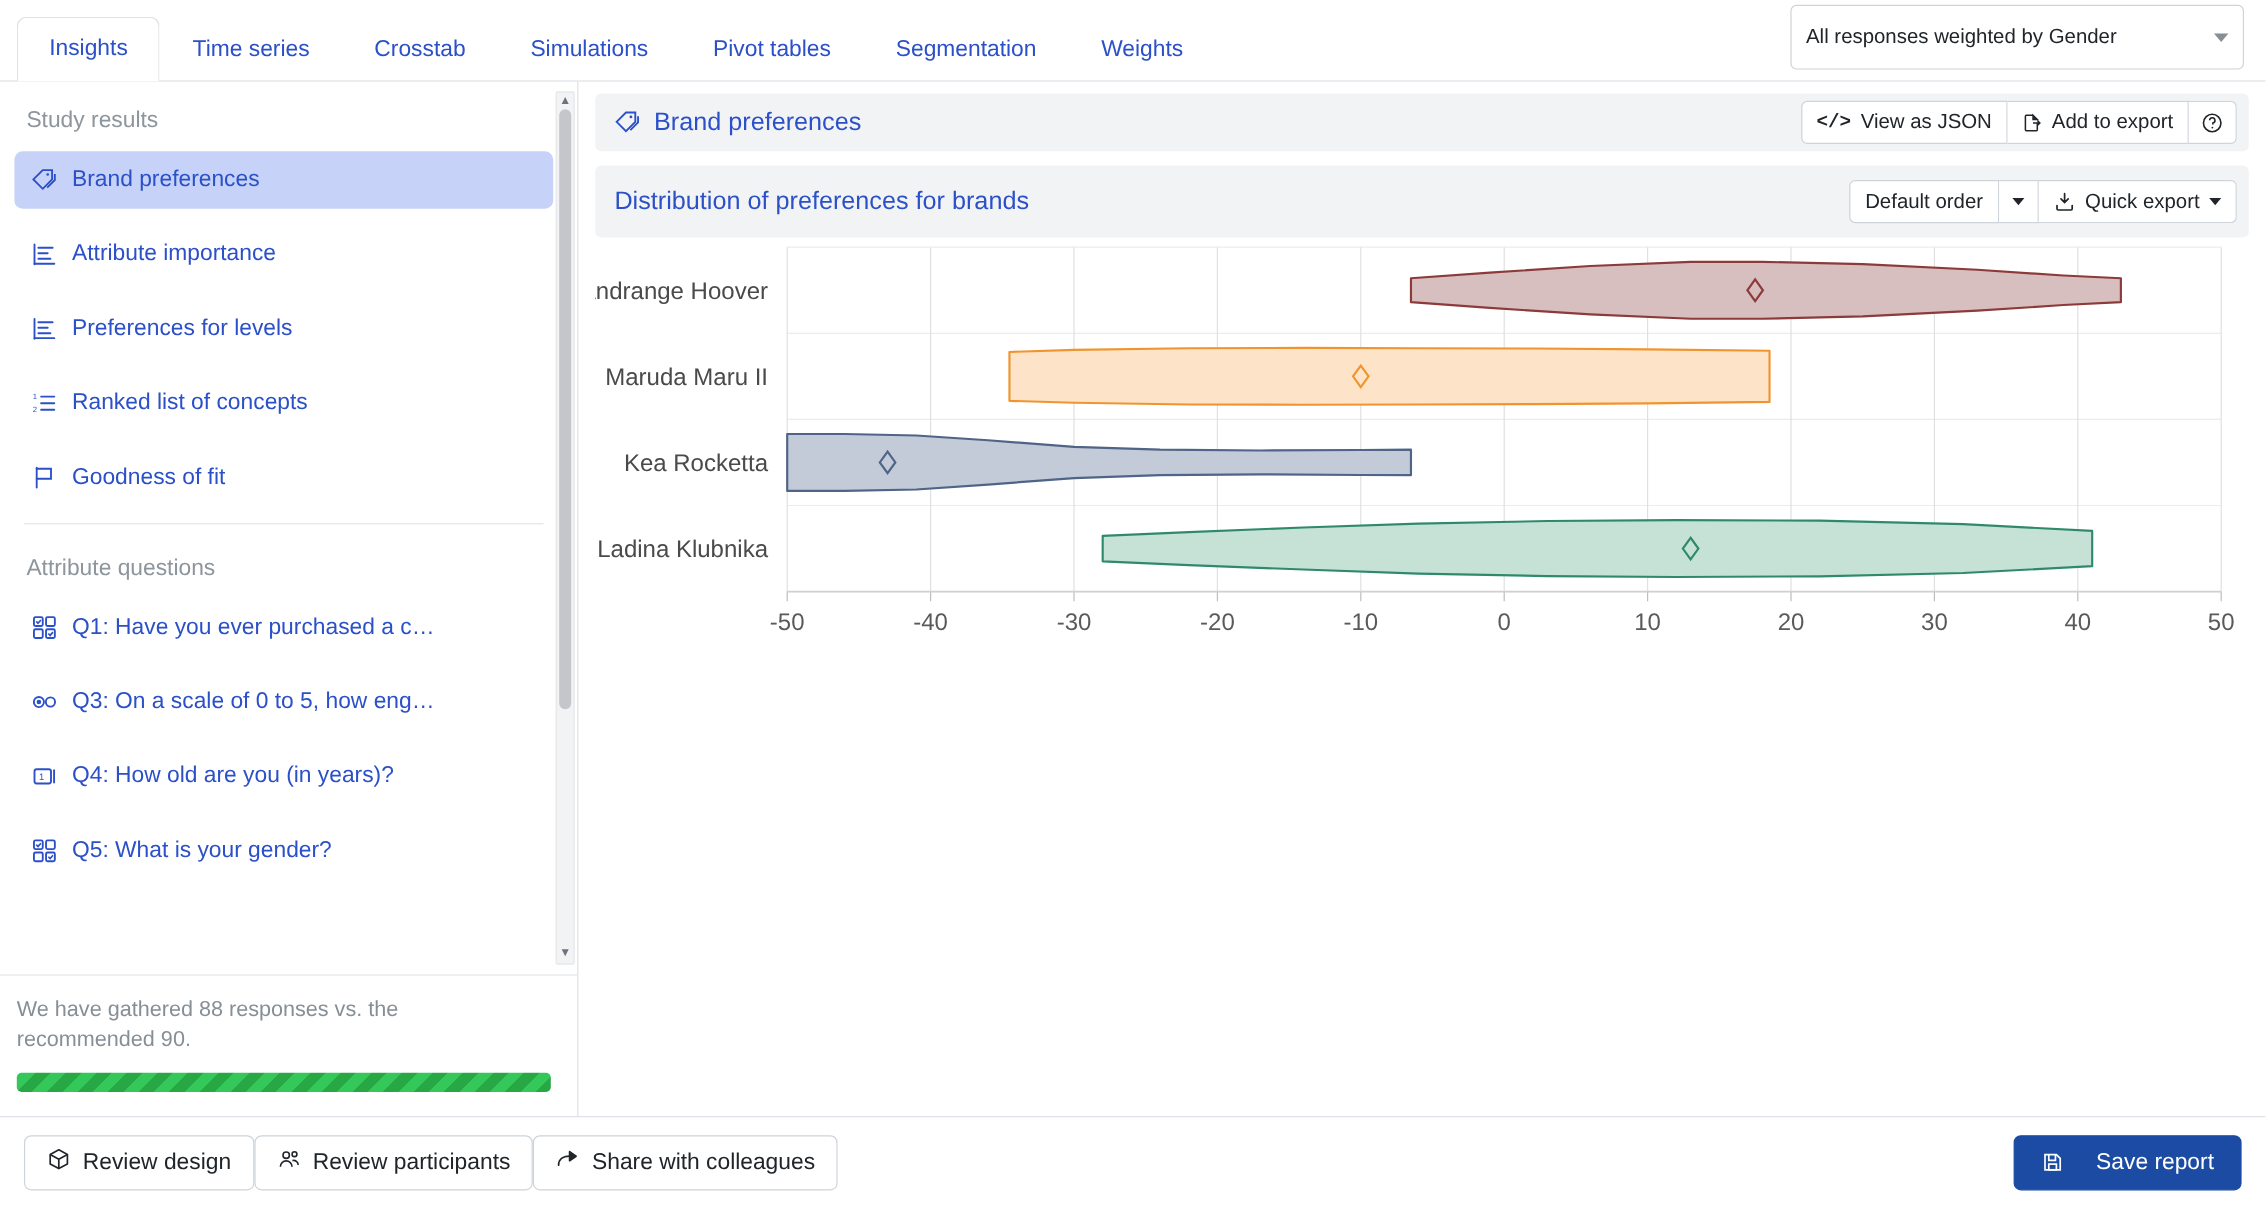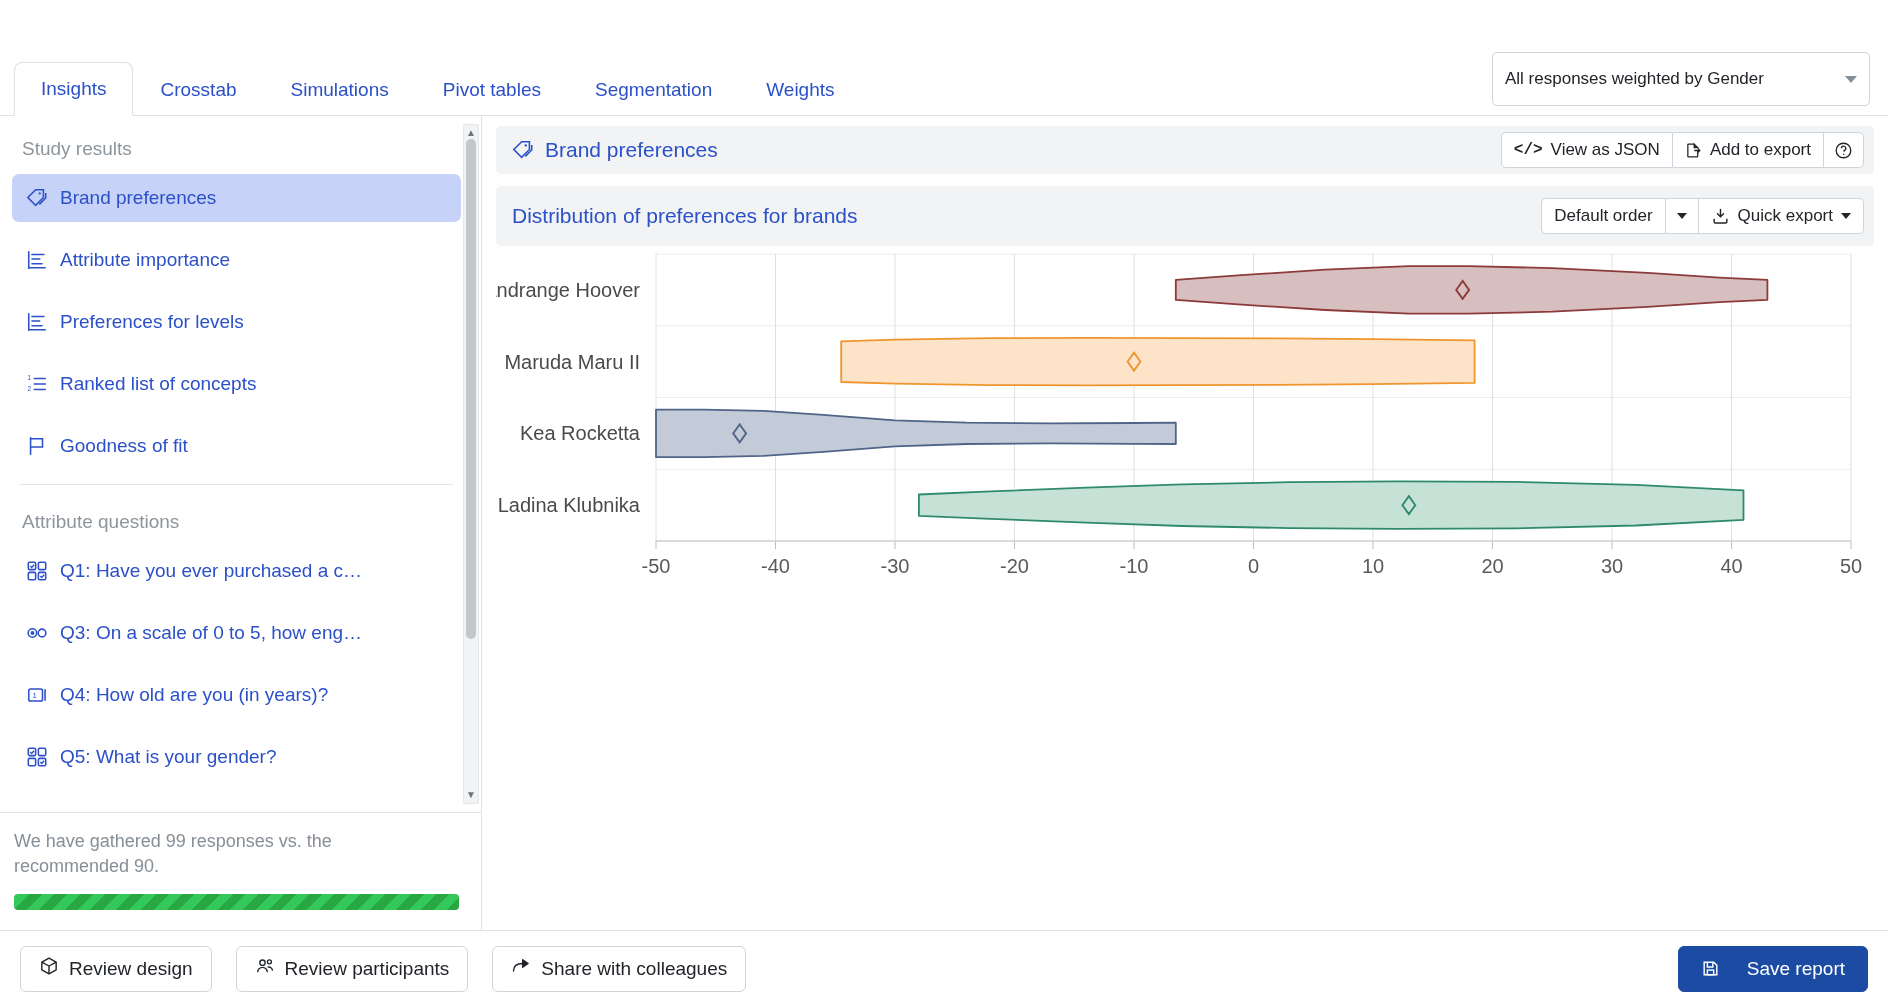--- a/index.html
+++ b/index.html
@@ -12,21 +12,20 @@
   }
   .app { width: 1888px; height: 1006px; display: flex; flex-direction: column; position: relative; }
 
   
   .tabbar {
     height: 68px; flex: 0 0 68px;
     display: flex; align-items: flex-end;
     border-bottom: 1px solid #dee2e6;
     padding: 0 12px 0 14px;
     position: relative;
-    margin-top: 48px;
   }
   .tabs { display: flex; align-items: flex-end; height: 100%; }
   .tab {
     font-size: 19px; color: #2b50c8;
     padding: 0 26px; height: 54px;
     display: flex; align-items: center;
     cursor: pointer; white-space: nowrap;
     border: 1px solid transparent;
     border-bottom: none;
     position: relative;
@@ -176,20 +175,23 @@
 <body>
 
 <div class="app">
 
   <div class="tabbar">
     <div class="tabs" id="tabList">
         <div class="tab active">
           <span>Insights</span>
         </div>
         <div class="tab">
+          <span>Time series</span>
+        </div>
+        <div class="tab">
           <span>Crosstab</span>
         </div>
         <div class="tab">
           <span>Simulations</span>
         </div>
         <div class="tab">
           <span>Pivot tables</span>
         </div>
         <div class="tab">
           <span>Segmentation</span>
@@ -311,21 +313,21 @@
             </div>
           </div>
 
         <div class="sb-track">
           <div class="sb-arrow up">▲</div>
           <div class="sb-thumb"></div>
           <div class="sb-arrow down">▼</div>
         </div>
       </div>
       <div class="progress-block">
-        <div class="progress-text">We have gathered 99 responses vs. the recommended 90.</div>
+        <div class="progress-text">We have gathered 88 responses vs. the recommended 90.</div>
         <div class="progress-bar"></div>
       </div>
     </div>
 
     <div class="main">
 
       <div class="panel-head">
         <div class="ptitle">
           <span>
             <svg class="ic" width="22" height="22" viewBox="0 0 24 24" fill="none" stroke="#2b50c8" stroke-width="1.7">
@@ -446,21 +448,21 @@
               <path d="M 912.85 250.125 L 919.33 259.125 L 912.85 268.125 L 906.37 259.125 Z" fill="#c6e2d6" stroke="#2f8a6d" stroke-width="1.8"></path>
             </g>
             <text x="144" y="266.125" text-anchor="end" font-family="&quot;Liberation Sans&quot;, sans-serif" font-size="20" fill="#4a4a4a">Ladina Klubnika</text>
           </svg>
       </div>
 
     </div>
   </div>
 
   <div class="footer">
-    <div id="footerBtns" style="display:flex; gap:24px">
+    <div id="footerBtns" style="display:flex; gap:0">
         <div class="fbtn">
           <span><svg width="20" height="20" viewBox="0 0 24 24" fill="none" stroke="#212529" stroke-width="1.7" stroke-linejoin="round">
               <path d="M12 2.6 L20.6 7.3 v9.4 L12 21.4 L3.4 16.7 V7.3 Z"></path>
               <path d="M3.4 7.3 L12 12 l8.6-4.7M12 12 v9.4"></path>
             </svg></span>
           <span>Review design</span>
         </div>
         <div class="fbtn">
           <span><svg width="20" height="20" viewBox="0 0 24 24" fill="none" stroke="#212529" stroke-width="1.6">
               <circle cx="9" cy="8" r="3.2"></circle>

